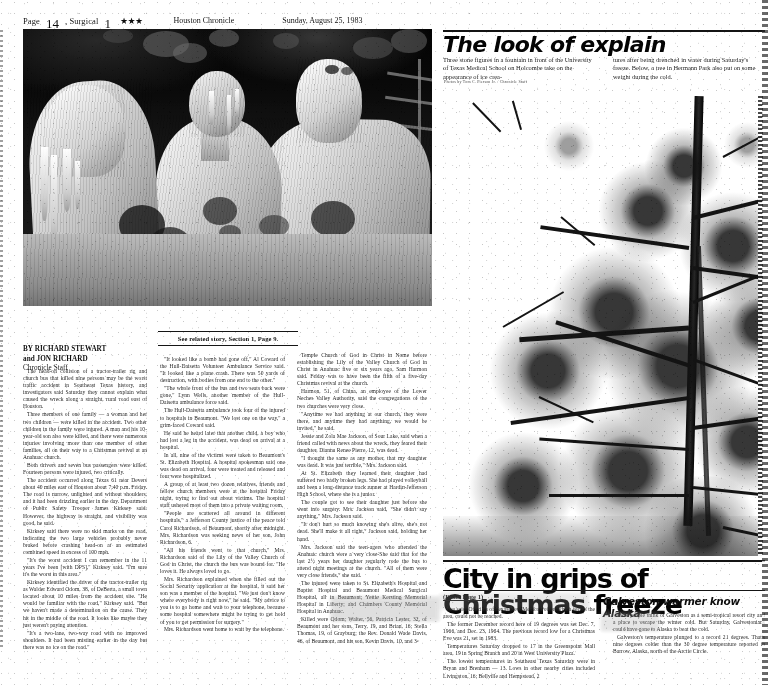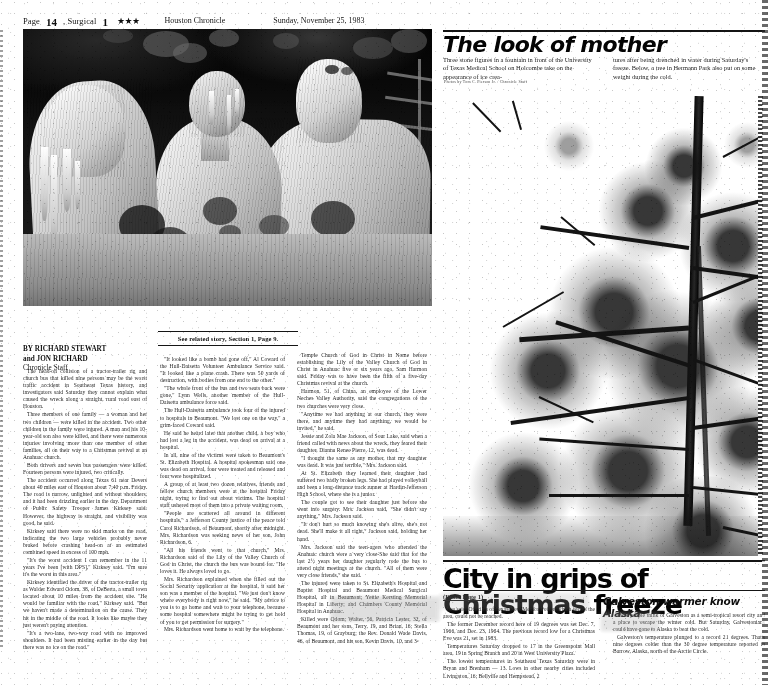--- a/index.html
+++ b/index.html
@@ -16,23 +16,23 @@
       radial-gradient(circle at 11% 23%, rgba(0,0,0,.45) .4px, transparent .9px),
       radial-gradient(circle at 63% 71%, rgba(0,0,0,.35) .4px, transparent .9px),
       radial-gradient(circle at 37% 88%, rgba(0,0,0,.30) .4px, transparent .9px),
       radial-gradient(circle at 84% 14%, rgba(0,0,0,.35) .4px, transparent .9px);
     background-size:13px 11px,17px 19px,23px 15px,29px 27px;}
 
   
   .masthead{position:absolute;left:23px;top:16px;width:400px;height:14px;
     display:flex;align-items:flex-start;gap:6px;white-space:nowrap;}
   .mh-page{font-size:8.5px;letter-spacing:.1px;}
-  .mh-num{font-size:11px;font-weight:bold;}
+  .mh-num{font-size:13px;font-weight:normal;}
   .mh-stars{font-size:9px;letter-spacing:-.5px;margin:0 3px;}
-  .mh-paper{font-size:8px;margin-left:16px;}
+  .mh-paper{font-size:8px;margin-left:22px;}
   .mh-date{font-size:8px;margin-left:42px;}
   .bleed{position:absolute;left:450px;top:1px;font-size:8px;color:#b8b8b8;
     letter-spacing:2px;transform:scaleY(.8);filter:blur(.5px);}
 
   
   .photo{position:absolute;overflow:hidden;background:#fff;}
 
   
   #photo-fountain{left:23px;top:29px;width:409px;height:277px;
     background:#050505;}
@@ -129,21 +129,21 @@
 
   <div class="bleed">    .</div>
 
   <div class="masthead">
     <span class="mh-page">Page</span>
     <span class="mh-num">14</span>
     <span class="mh-page">, Surgical</span>
     <span class="mh-num">1</span>
     <span class="mh-stars">★★★</span>
     <span class="mh-paper">Houston Chronicle</span>
-    <span class="mh-date">Sunday, November 25, 1983</span>
+    <span class="mh-date">Sunday, August 25, 1983</span>
   </div>
 
   <div class="photo" id="photo-fountain">
     <div class="st-sky"></div>
 
     <div class="leaf" style="left:120px;top:2px;width:46px;height:26px;"></div>
     <div class="leaf" style="left:150px;top:14px;width:34px;height:20px;"></div>
     <div class="leaf" style="left:186px;top:0px;width:30px;height:18px;"></div>
     <div class="leaf" style="left:250px;top:4px;width:26px;height:16px;opacity:.38;"></div>
     <div class="leaf" style="left:330px;top:8px;width:40px;height:22px;opacity:.42;"></div>
@@ -177,21 +177,21 @@
     <div class="darkblob" style="left:288px;top:172px;width:44px;height:36px;opacity:.7;"></div>
     <div class="darkblob" style="left:236px;top:186px;width:30px;height:22px;opacity:.5;"></div>
     <div class="darkblob" style="left:196px;top:196px;width:22px;height:16px;opacity:.55;"></div>
     <div class="darkblob" style="left:302px;top:36px;width:14px;height:9px;opacity:.75;"></div>
     <div class="darkblob" style="left:318px;top:38px;width:12px;height:8px;opacity:.6;"></div>
 
     <div class="water"></div>
   </div>
 
   <div class="rule" style="left:443px;top:30px;width:322px;height:1.5px;"></div>
-  <div class="headline" id="hl-winter">The look of mother</div>
+  <div class="headline" id="hl-winter">The look of explain</div>
 
   <div class="capcol" style="left:443px;top:56px;width:152px;">Three stone figures in a fountain in front of the University of Texas Medical School on Holcombe take on the appearance of ice crea-</div>
   <div class="capcol" style="left:613px;top:56px;width:152px;">tures after being drenched in water during Saturday's freeze. Below, a tree in Hermann Park also put on some weight during the cold.</div>
   <div class="credit">Photos by Tom C. Pierson Jr. / Chronicle Staff</div>
 
   <div class="photo" id="photo-tree">
     <div class="twigs">
       <div class="trunk" style="left:246px;top:0;width:9px;height:430px;transform:rotate(1.5deg);"></div>
       <div class="trunk" style="left:258px;top:150px;width:5px;height:290px;transform:rotate(-2deg);opacity:.8;"></div>
 

